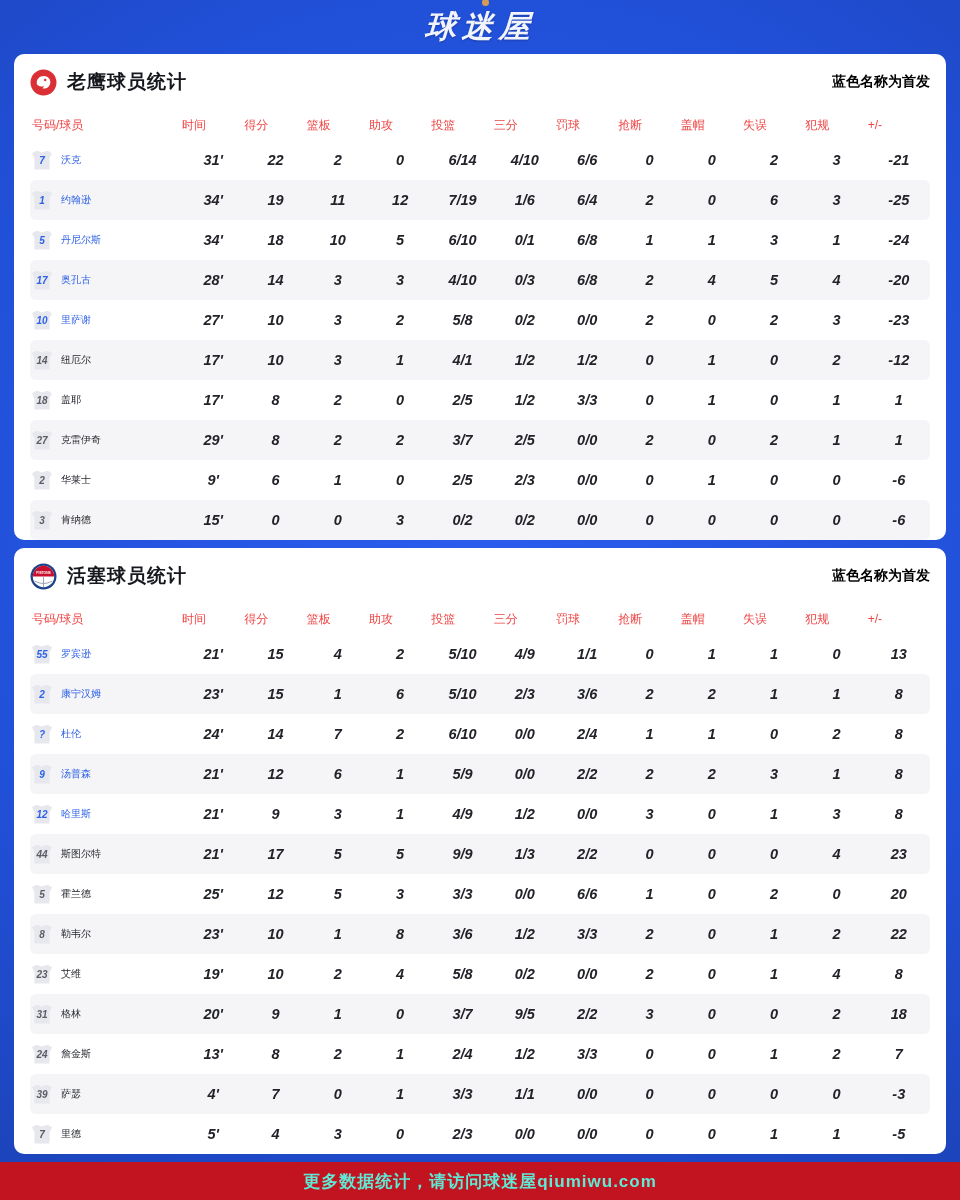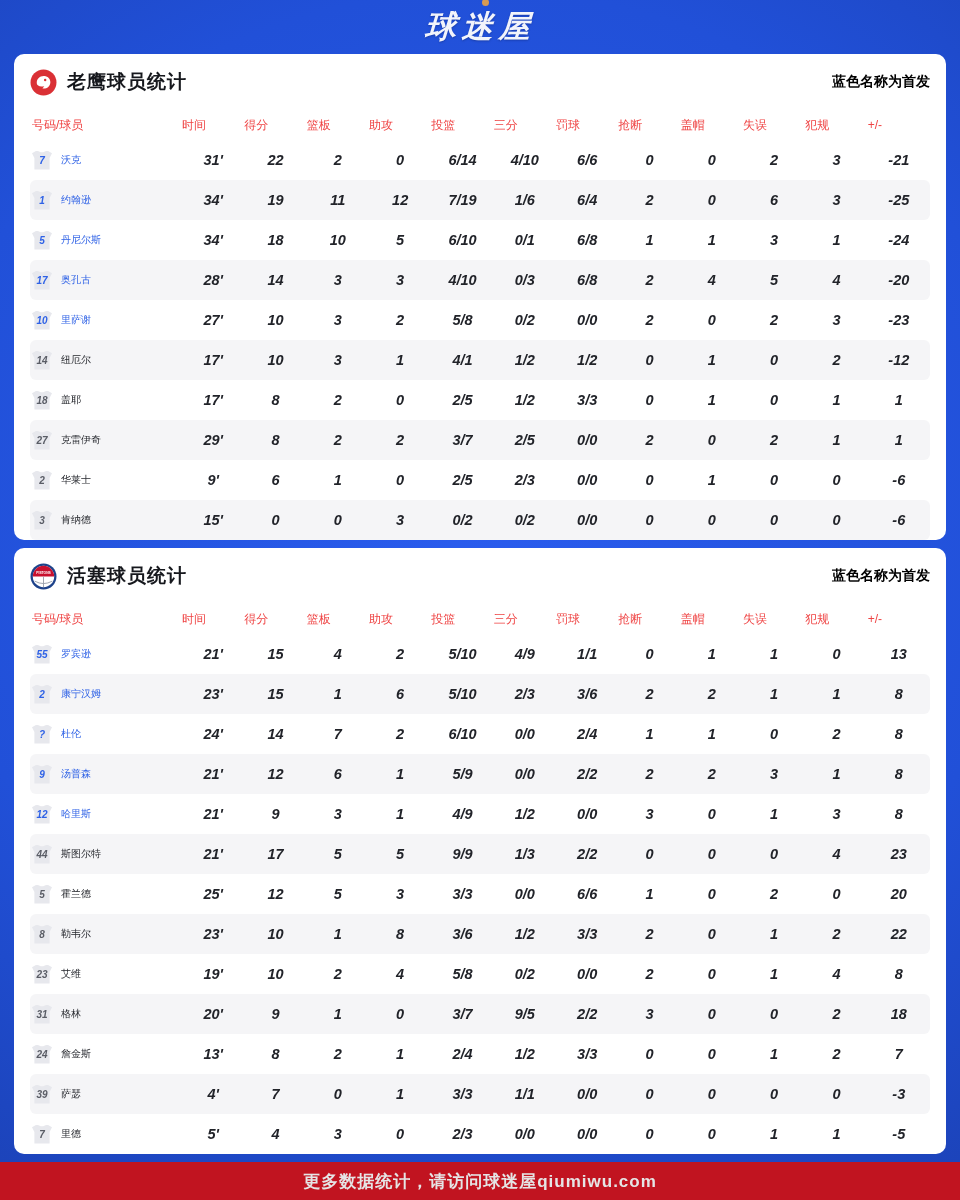--- a/index.html
+++ b/index.html
@@ -33,21 +33,21 @@
   .jersey { width:20px; height:19px; background:#e7e8ed; color:#5a5d66;
             clip-path:polygon(24% 0,44% 9%,56% 9%,76% 0,100% 14%,88% 40%,88% 100%,12% 100%,12% 40%,0 14%);
             display:flex; align-items:center; justify-content:center;
             font-size:10px; font-weight:bold; font-style:italic; flex:0 0 auto; }
   .pname { font-size:10px; color:#26282e; cursor:pointer; }
   .tr.starter .pname { color:#2f62e6; }
   .tr.starter .jersey { color:#2f62e6; }
   
   .footer { margin-top:auto; height:38px; background:#c11420; display:flex; align-items:center;
             justify-content:center; flex:0 0 auto; }
-  .footer-text { color:#e5e5e5; font-size:17px; font-weight:bold; letter-spacing:1px; }
+  .footer-text { color:#5eead4; font-size:17px; font-weight:bold; letter-spacing:1px; }
 </style>
 </head>
 <body>
 
 <div class="topbar">
   <div class="brand">球迷屋</div>
   <span class="brand-dot"></span>
 </div>
 
 <div class="card">

